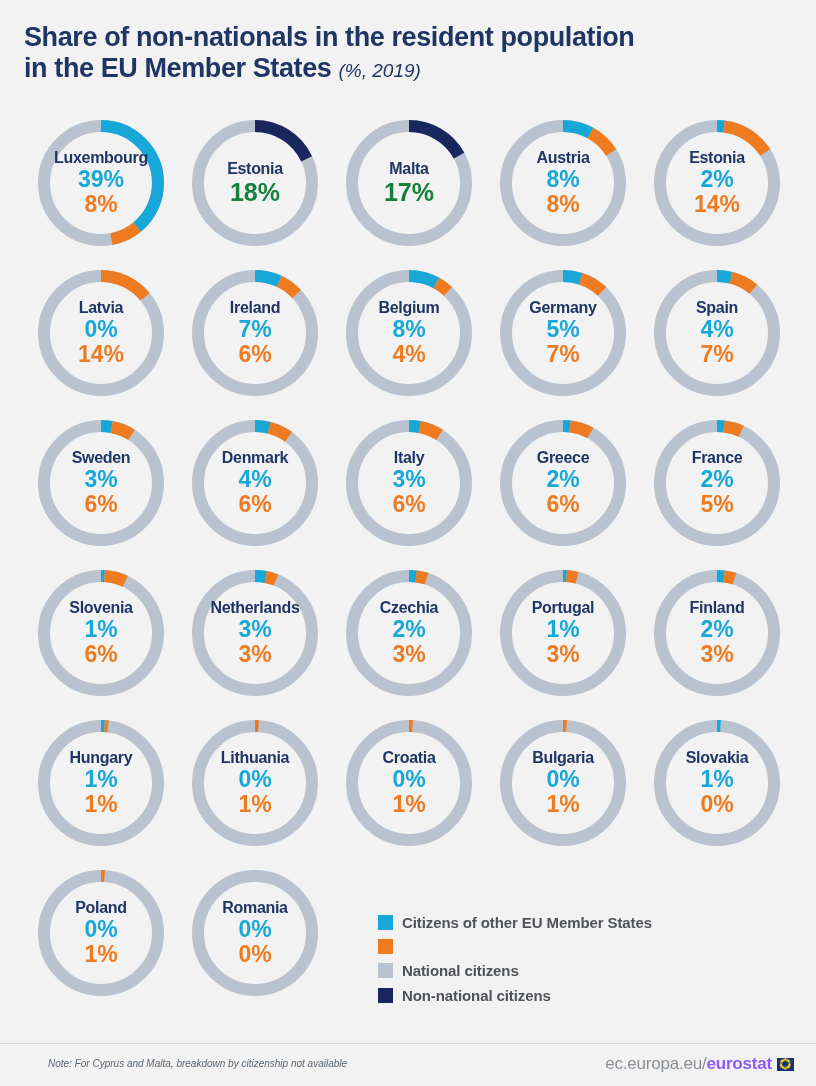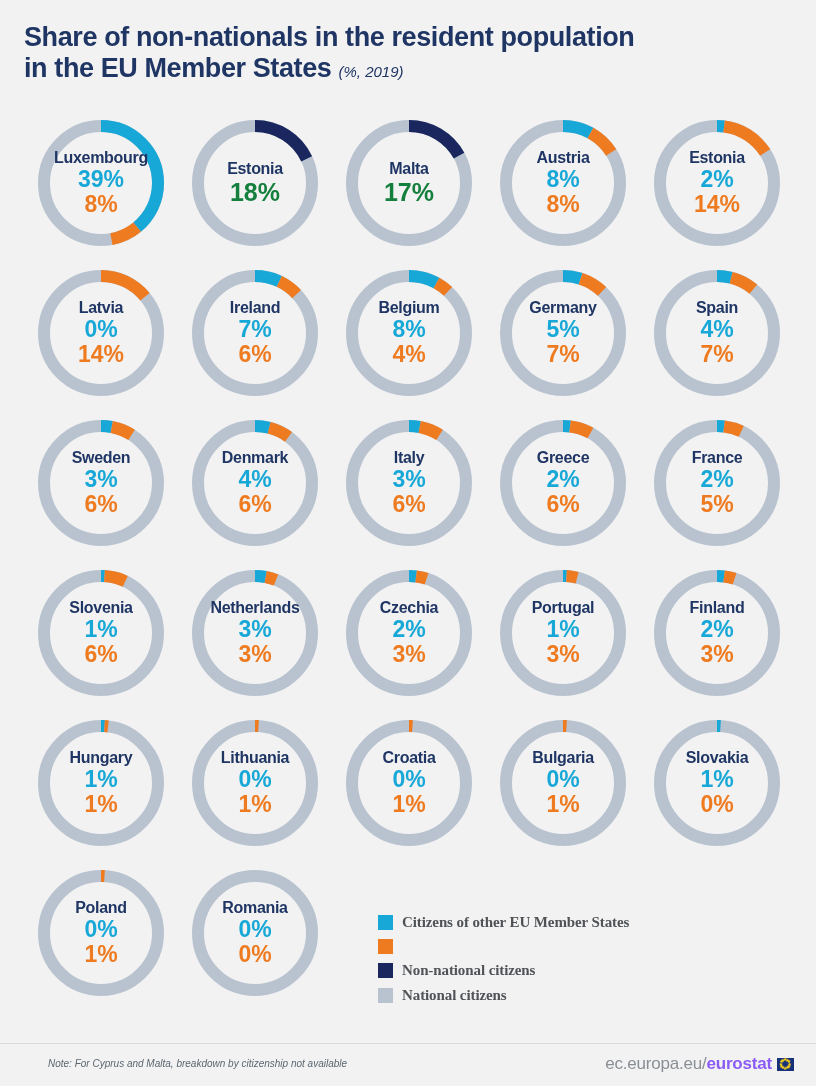--- a/index.html
+++ b/index.html
@@ -16,21 +16,21 @@
   .title-line {
     color:#1f3564;
     font-weight:bold;
     font-size:27px;
     line-height:31px;
     letter-spacing:-0.4px;
     white-space:nowrap;
   }
   .title-sub {
     color:#1f3564;
-    font-size:15px;
+    font-size:19px;
     font-style:italic;
     font-weight:normal;
     letter-spacing:0px;
   }
 
   
   .grid {
     position:absolute;
     top:112px;
     left:24px;
@@ -86,21 +86,20 @@
   }
 
   
   .legend {
     position:absolute;
     left:378px;
     top:914px;
     display:flex;
     flex-direction:column;
     gap:8px;
-    font-family:Liberation Serif, serif;
   }
   .legend-row { display:flex; align-items:center; gap:9px; }
   .swatch { width:15px; height:15px; flex:0 0 15px; }
   .legend-label {
     color:#4f5357;
     font-size:15px;
     font-weight:bold;
     letter-spacing:-0.1px;
     white-space:nowrap;
   }
@@ -483,26 +482,26 @@
 
 <div class="legend" id="legend">
     <div class="legend-row">
       <span class="swatch" style="background:#17a8d8"></span>
       <span class="legend-label">Citizens of other EU Member States</span>
     </div>
     <div class="legend-row">
       <span class="swatch" style="background:#ef7b21"></span>
     </div>
     <div class="legend-row">
+      <span class="swatch" style="background:#b9c3d0"></span>
+      <span class="legend-label">National citizens</span>
+    </div>
+    <div class="legend-row">
       <span class="swatch" style="background:#19275e"></span>
       <span class="legend-label">Non-national citizens</span>
-    </div>
-    <div class="legend-row">
-      <span class="swatch" style="background:#b9c3d0"></span>
-      <span class="legend-label">National citizens</span>
     </div>
   </div>
 
 <div class="footer-rule"></div>
 <div class="footer">
   <div class="note">Note: For Cyprus and Malta, breakdown by citizenship not available</div>
   <div class="brand">
     <div class="brand-text"><span>ec.europa.eu/</span><b>eurostat</b></div>
     <div class="eu-flag" id="eu-flag">
         <span style="left: 6px; top: -0.3px;">★</span>

